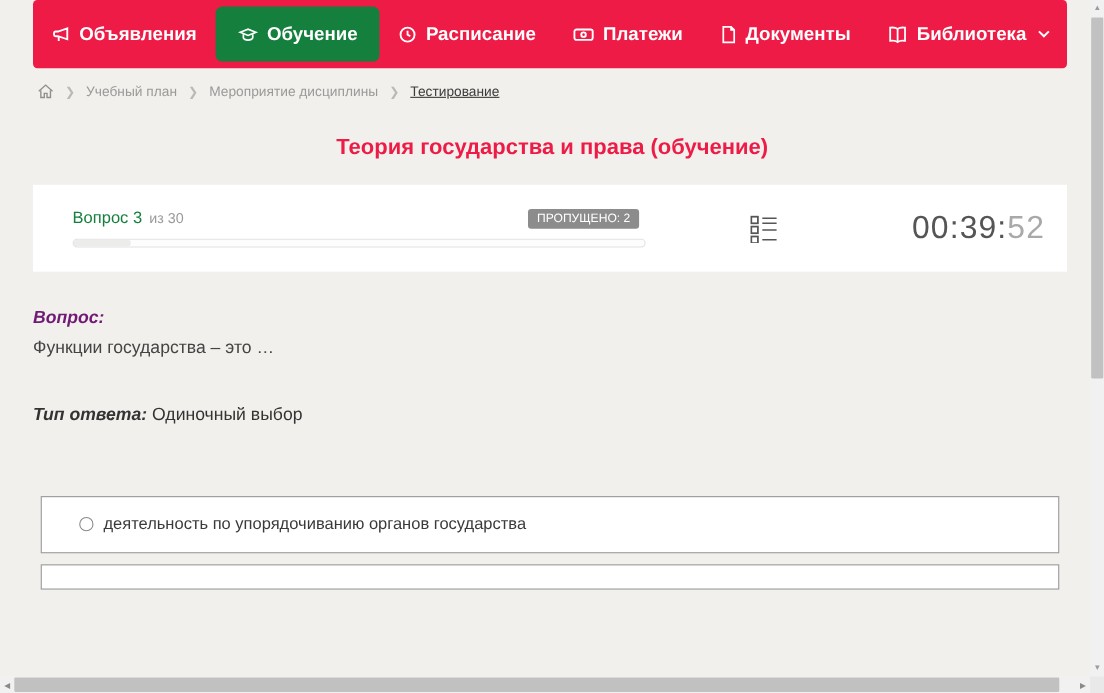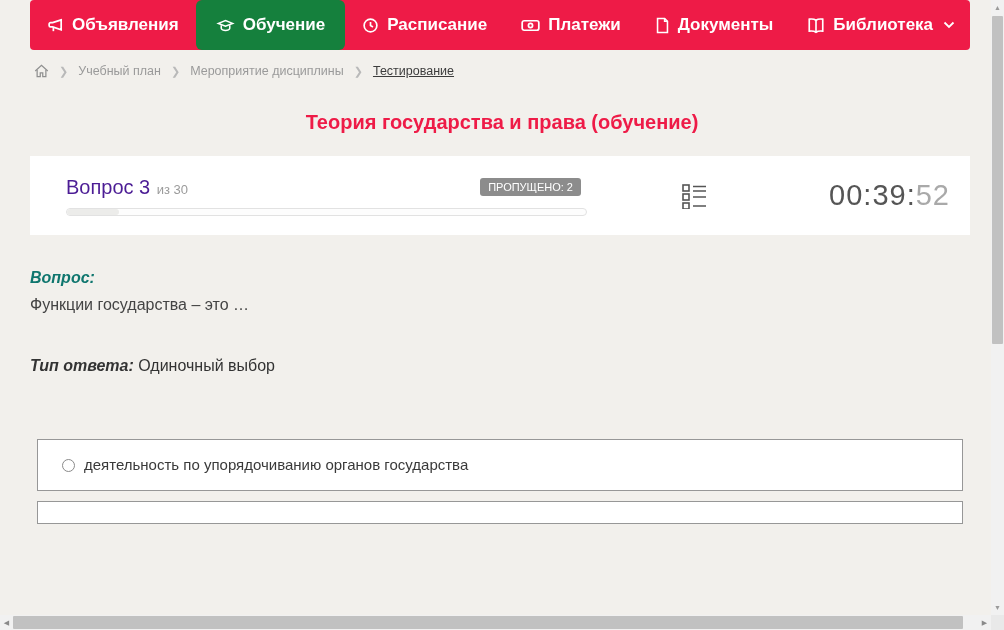--- a/index.html
+++ b/index.html
@@ -7,21 +7,21 @@
   body {
     font-family:"Liberation Sans","DejaVu Sans",sans-serif;
     background:#f2f0ec;
     position:relative;
     color:#333;
   }
 
   
   .navbar {
     margin:0 34px 8px 30px;
-    height:50px;
+    height:62px;
     background:#ee1b47;
     border-radius:4px;
     display:flex;
     align-items:center;
     color:#fff;
   }
   .nav-item {
     display:flex; align-items:center; gap:8px;
     height:50px; padding:0 17px;
     font-size:17px; font-weight:bold;
@@ -59,21 +59,21 @@
   .qcard {
     margin:22px 34px 0 30px;
     background:#fff;
     height:79px;
     display:flex;
     align-items:center;
     padding:0 20px 0 36px;
   }
   .qh-left { width:521px; display:flex; flex-direction:column; }
   .qh-toprow { display:flex; align-items:center; justify-content:space-between; }
-  .qh-num { font-size:20px; color:#4c1d95; }
+  .qh-num { font-size:15px; color:#15803d; }
   .qh-of { font-size:13px; color:#9b9b9b; margin-left:2px; }
   .skip-badge {
     background:#8c8c8c; color:#fff;
     font-size:11px; font-weight:normal;
     padding:3px 8px; border-radius:3px;
     margin-right:6px; white-space:nowrap;
   }
   .progress-track {
     margin-top:9px;
     height:8px; width:100%;
@@ -83,32 +83,32 @@
     overflow:hidden;
   }
   .progress-fill { height:100%; background:#ececea; border-radius:5px; width:0; }
   .qlist-btn { margin-left:95px; cursor:pointer; display:flex; }
   .timer { margin-left:auto; font-size:29px; font-weight:300; letter-spacing:1px; }
   .timer .t-main { color:#555; }
   .timer .t-sec  { color:#a9a9a9; }
 
   
   .qbody { margin:34px 34px 0 30px; }
-  .q-caption { font-size:16px; font-weight:bold; font-style:italic; color:#0f766e; }
+  .q-caption { font-size:16px; font-weight:bold; font-style:italic; color:#701a75; }
   .q-text { margin-top:9px; font-size:16px; color:#444; }
   .q-type { margin-top:43px; font-size:16px; }
   .q-type .t-label { font-weight:bold; font-style:italic; }
   .q-type .t-value { font-weight:normal; }
 
   
   .options { margin:64px 41px 0 37px; }
   .option {
     background:#fff;
     border:1px solid #979797;
-    padding:15px 16px 15px 14px;
+    padding:15px 16px 15px 24px;
     margin-bottom:10px;
     font-size:15px;
     line-height:20px;
     color:#3a3a3a;
     cursor:pointer;
   }
   .option.cutoff { height:22px; padding-top:6px; overflow:hidden; }
   .radio {
     display:inline-block;
     width:13px; height:13px;

